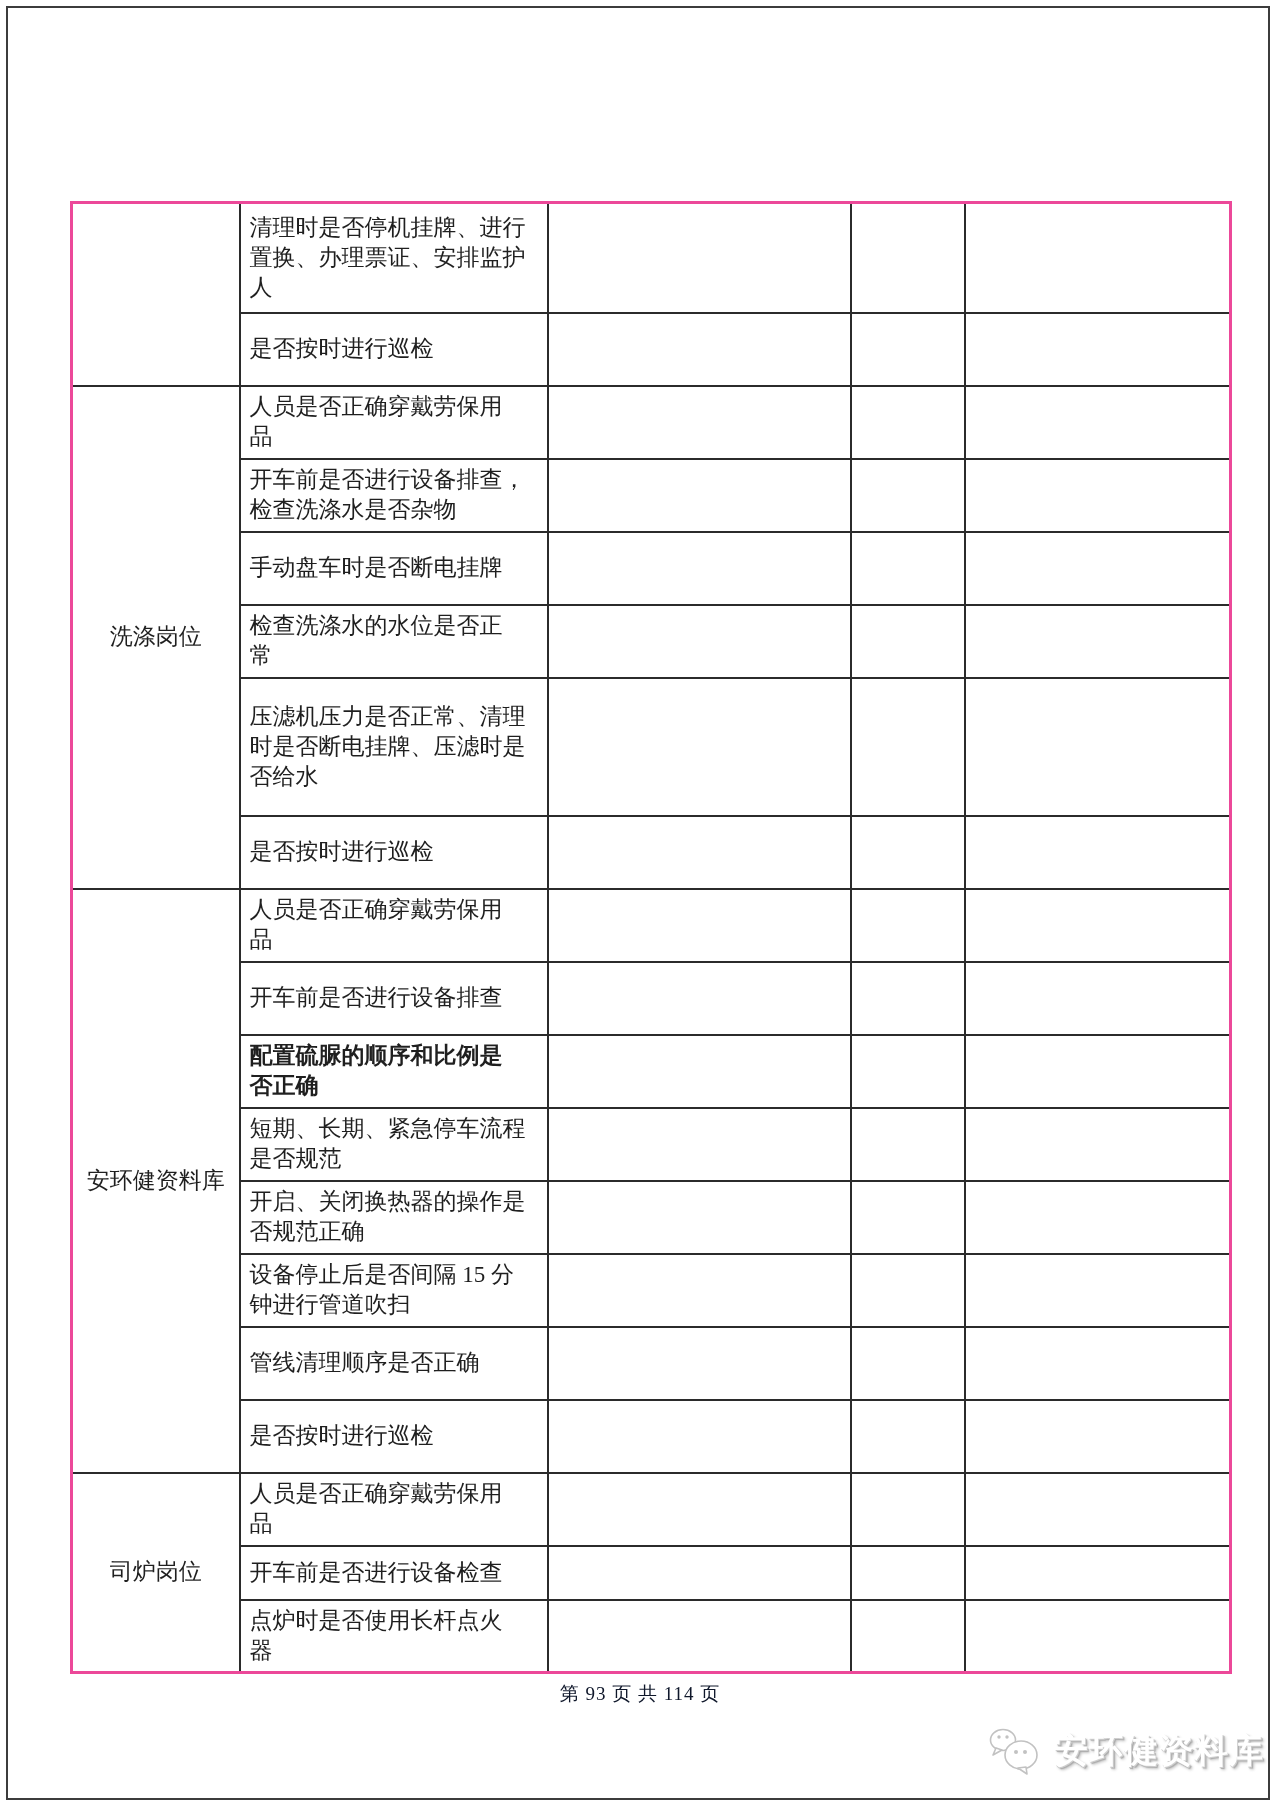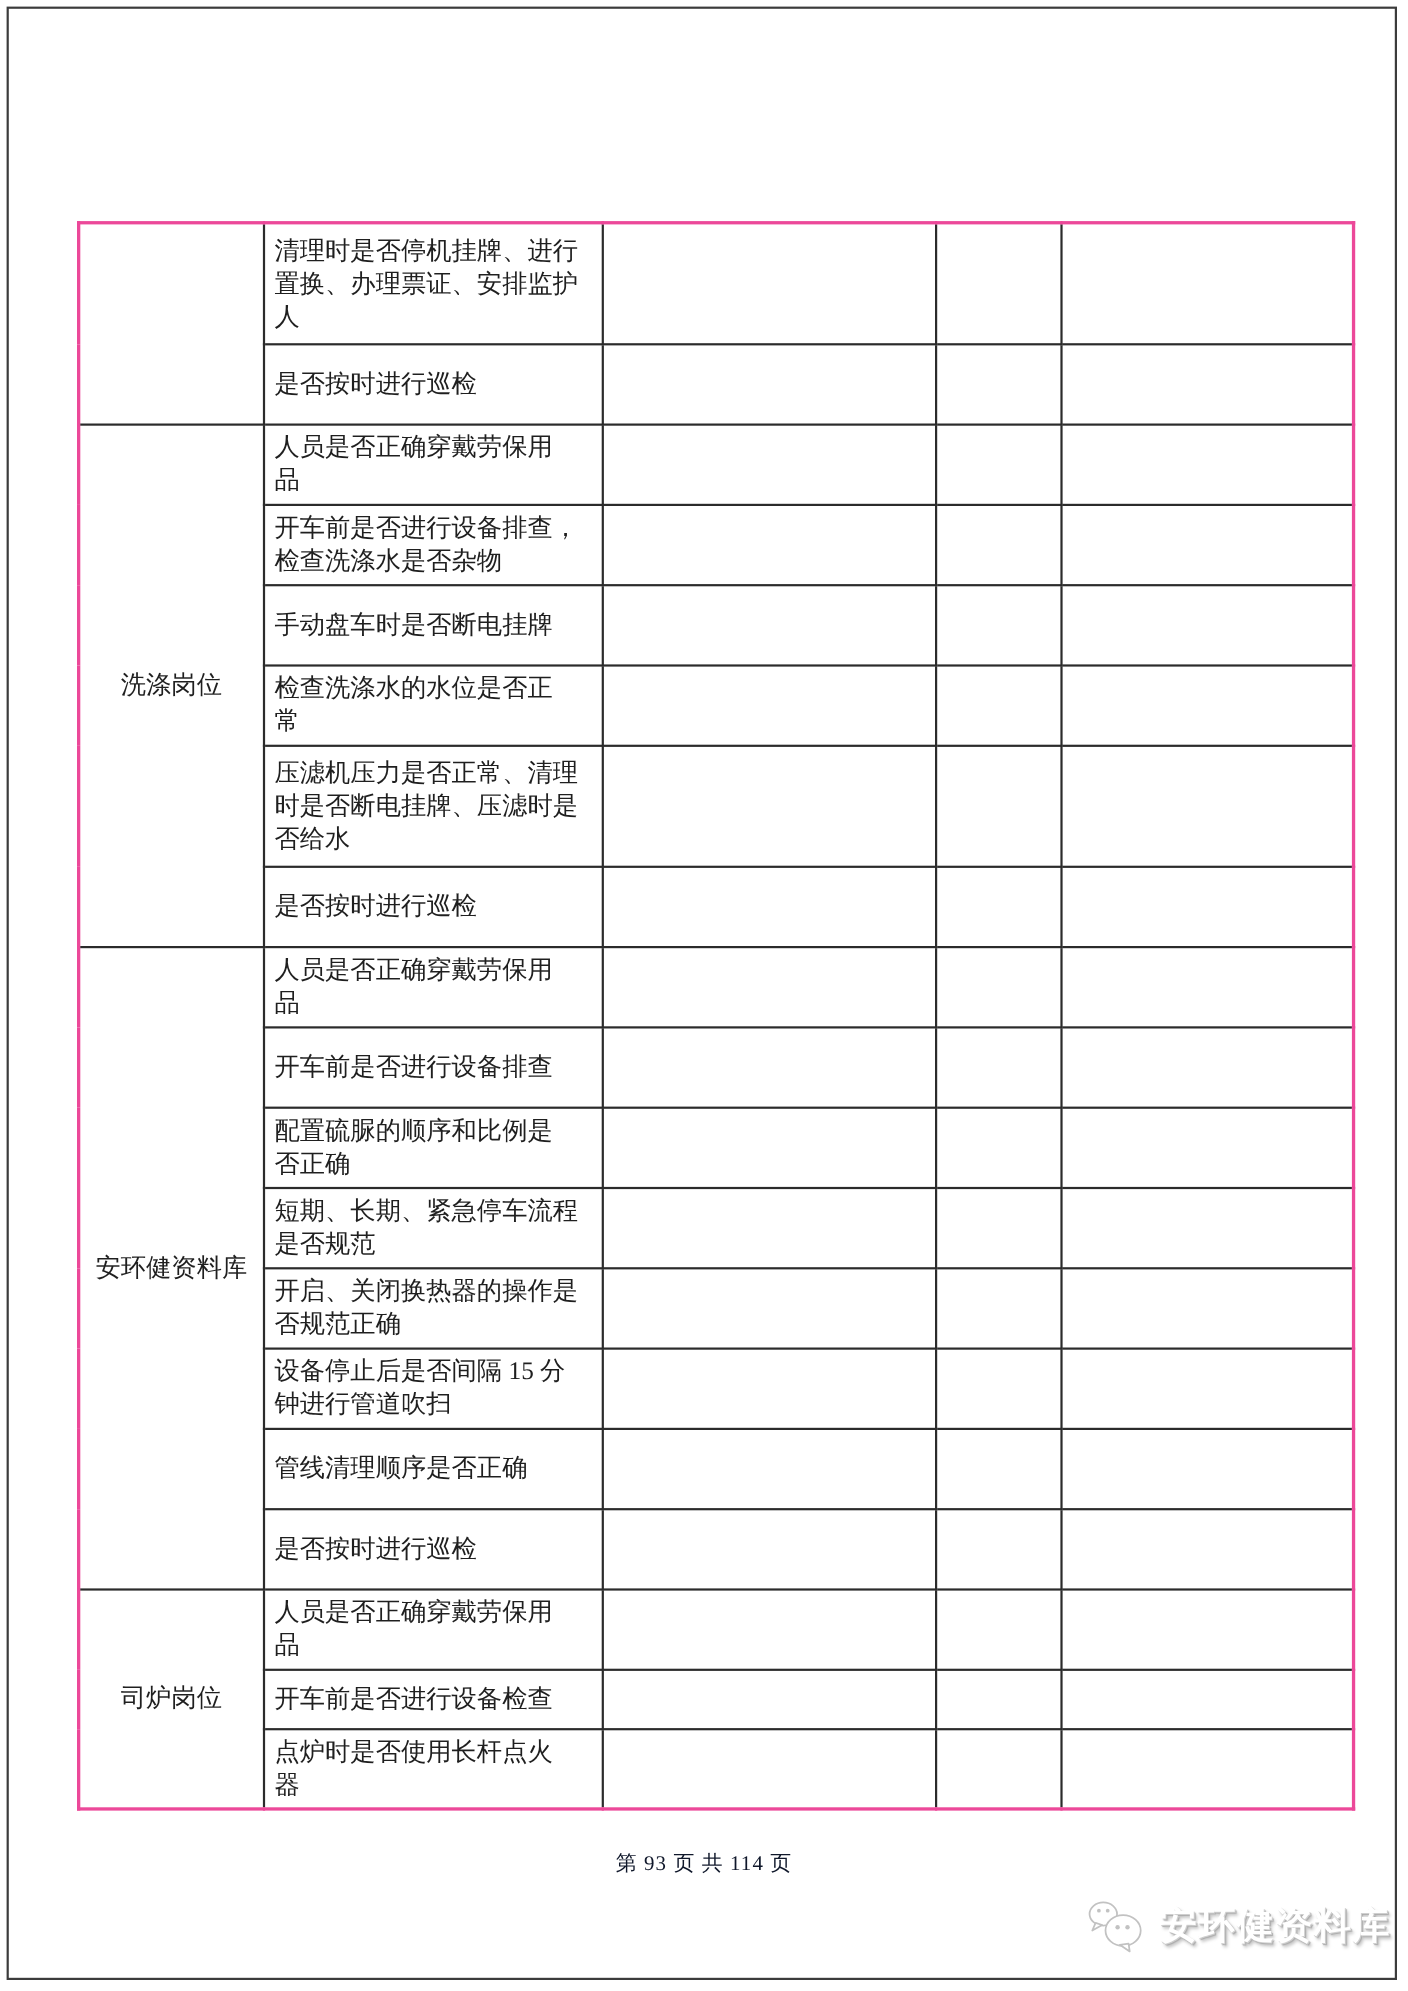--- a/index.html
+++ b/index.html
@@ -94,21 +94,21 @@
         <td class="c4"></td>
         <td class="c5"></td>
       </tr>
       <tr style="height: 73px;">
         <td class="item">检查洗涤水的水位是否正
 常</td>
         <td class="c3"></td>
         <td class="c4"></td>
         <td class="c5"></td>
       </tr>
-      <tr style="height: 110px;">
+      <tr style="height: 138px;">
         <td class="item">压滤机压力是否正常、清理
 时是否断电挂牌、压滤时是
 否给水</td>
         <td class="c3"></td>
         <td class="c4"></td>
         <td class="c5"></td>
       </tr>
       <tr style="height: 73px;">
         <td class="item">是否按时进行巡检</td>
         <td class="c3"></td>
@@ -122,21 +122,21 @@
         <td class="c3"></td>
         <td class="c4"></td>
         <td class="c5"></td>
       </tr>
       <tr style="height: 73px;">
         <td class="item">开车前是否进行设备排查</td>
         <td class="c3"></td>
         <td class="c4"></td>
         <td class="c5"></td>
       </tr>
-      <tr style="height: 73px;">
+      <tr style="height: 73px; font-weight: bold;">
         <td class="item">配置硫脲的顺序和比例是
 否正确</td>
         <td class="c3"></td>
         <td class="c4"></td>
         <td class="c5"></td>
       </tr>
       <tr style="height: 73px;">
         <td class="item">短期、长期、紧急停车流程
 是否规范</td>
         <td class="c3"></td>

